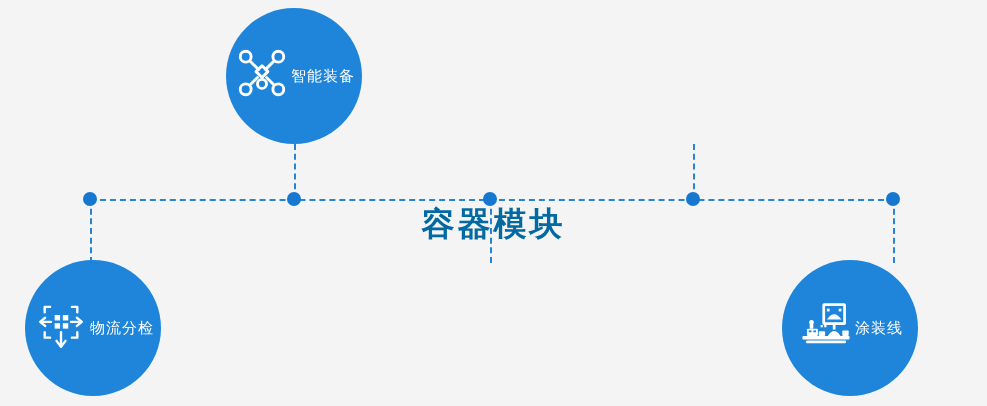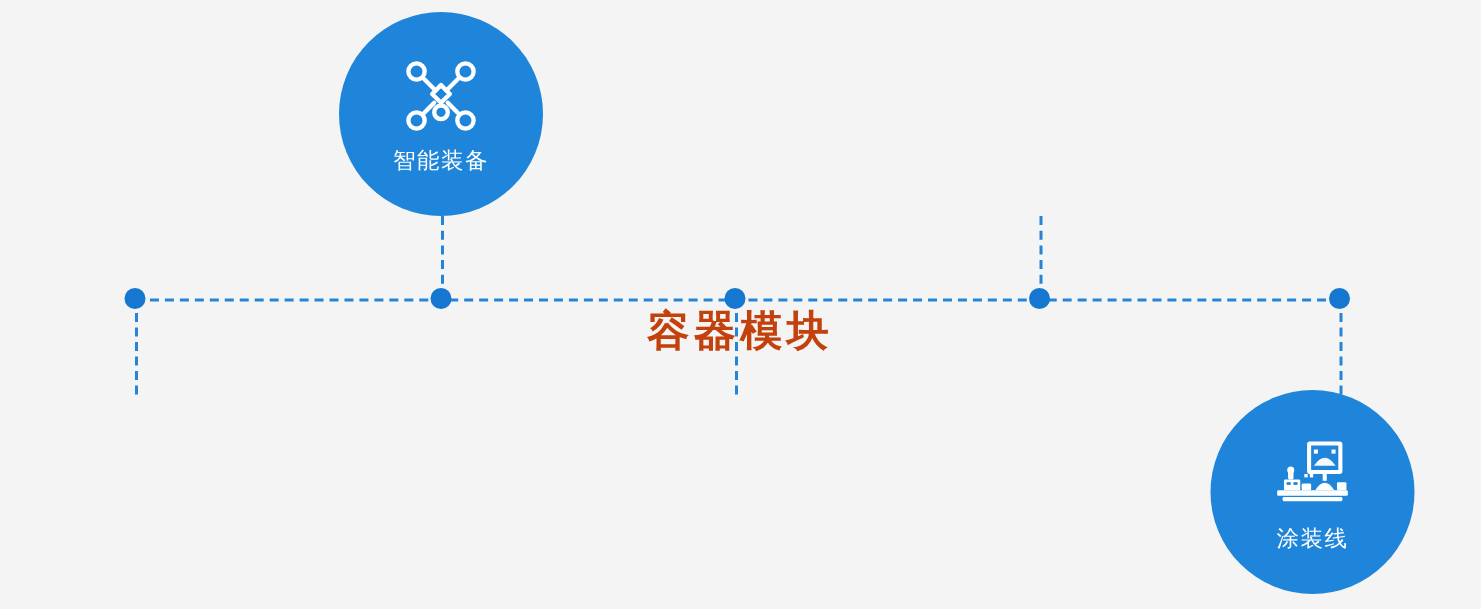--- a/index.html
+++ b/index.html
@@ -46,37 +46,36 @@
     background: #1577cf;
   }
 
   
   .watermark {
     position: absolute;
     left: 0;
     top: 202px;
     width: 987px;
     text-align: center;
-    font-size: 28px;
+    font-size: 33px;
     letter-spacing: 3px;
-    color: #c2410c;
+    color: #0369a1;
     font-weight: 700;
     user-select: none;
     pointer-events: none;
   }
 
   
   .node {
     position: absolute;
     width: 136px;
     height: 136px;
     border-radius: 50%;
     background: #1e85db;
     display: flex;
-    flex-direction: column;
     align-items: center;
     justify-content: center;
     box-sizing: border-box;
   }
   .node .glyph {
     width: 58px;
     height: 58px;
     display: block;
     margin-bottom: 6px;
   }
@@ -86,21 +85,21 @@
     line-height: 18px;
     letter-spacing: 1px;
     white-space: nowrap;
   }
 
   
   .n-smart      { left: 226px; top:   8px; }
   .n-warehouse  { left: 625px; top:   8px; }
   .n-sorting    { left:  25px; top: 260px; }
   .n-production { left: 422px; top: 260px; }
-  .n-painting   { left: 807px; top: 260px; }
+  .n-painting   { left: 782px; top: 260px; }
 
   svg { display: block; }
 </style>
 </head>
 <body>
 
 <div id="stage">
 
   <div class="watermark">容器模块</div>
 
@@ -130,20 +129,41 @@
         <path d="M19 45 L27 37"></path>
         <path d="M45 45 L37 37"></path>
         <path d="M32 24 L38.5 30.5 L32 37 L25.5 30.5 Z"></path>
         <circle cx="32" cy="44" r="5"></circle>
       </svg>
     </span>
     <span class="caption">智能装备</span>
   </div>
 
 
+  <div class="node n-sorting">
+    <span class="glyph">
+      <svg viewBox="0 0 64 64" width="58" height="58" fill="none" stroke="#ffffff" stroke-width="2.6" stroke-linecap="round" stroke-linejoin="round">
+        <path d="M20 12 L14 12 L14 18"></path>
+        <path d="M44 12 L50 12 L50 18"></path>
+        <path d="M14 40 L14 46 L20 46"></path>
+        <path d="M50 40 L50 46 L44 46"></path>
+        <rect x="25" y="21" width="6" height="6" fill="#ffffff" stroke="none"></rect>
+        <rect x="34" y="21" width="6" height="6" fill="#ffffff" stroke="none"></rect>
+        <rect x="25" y="30" width="6" height="6" fill="#ffffff" stroke="none"></rect>
+        <rect x="34" y="30" width="6" height="6" fill="#ffffff" stroke="none"></rect>
+        <path d="M21 28.5 L10 28.5"></path>
+        <path d="M14.5 24 L9 28.5 L14.5 33"></path>
+        <path d="M43 28.5 L54 28.5"></path>
+        <path d="M49.5 24 L55 28.5 L49.5 33"></path>
+        <path d="M32 40 L32 55"></path>
+        <path d="M27 49.5 L32 56 L37 49.5"></path>
+      </svg>
+    </span>
+    <span class="caption">物流分检</span>
+  </div>
 
 
   <div class="node n-painting">
     <span class="glyph">
       <svg viewBox="0 0 64 64" width="58" height="58" fill="none" stroke="none">
         <g fill="#ffffff">
           <path d="M30 8 h22 a2 2 0 0 1 2 2 v20 a2 2 0 0 1 -2 2 h-22 a2 2 0 0 1 -2 -2 v-20 a2 2 0 0 1 2 -2 z
                    M31 11 v18 h20 v-18 z"></path>
           <path d="M33 26 q8 -12 16 0 z" opacity="0.95"></path>
           <rect x="33" y="14" width="3" height="3"></rect>

